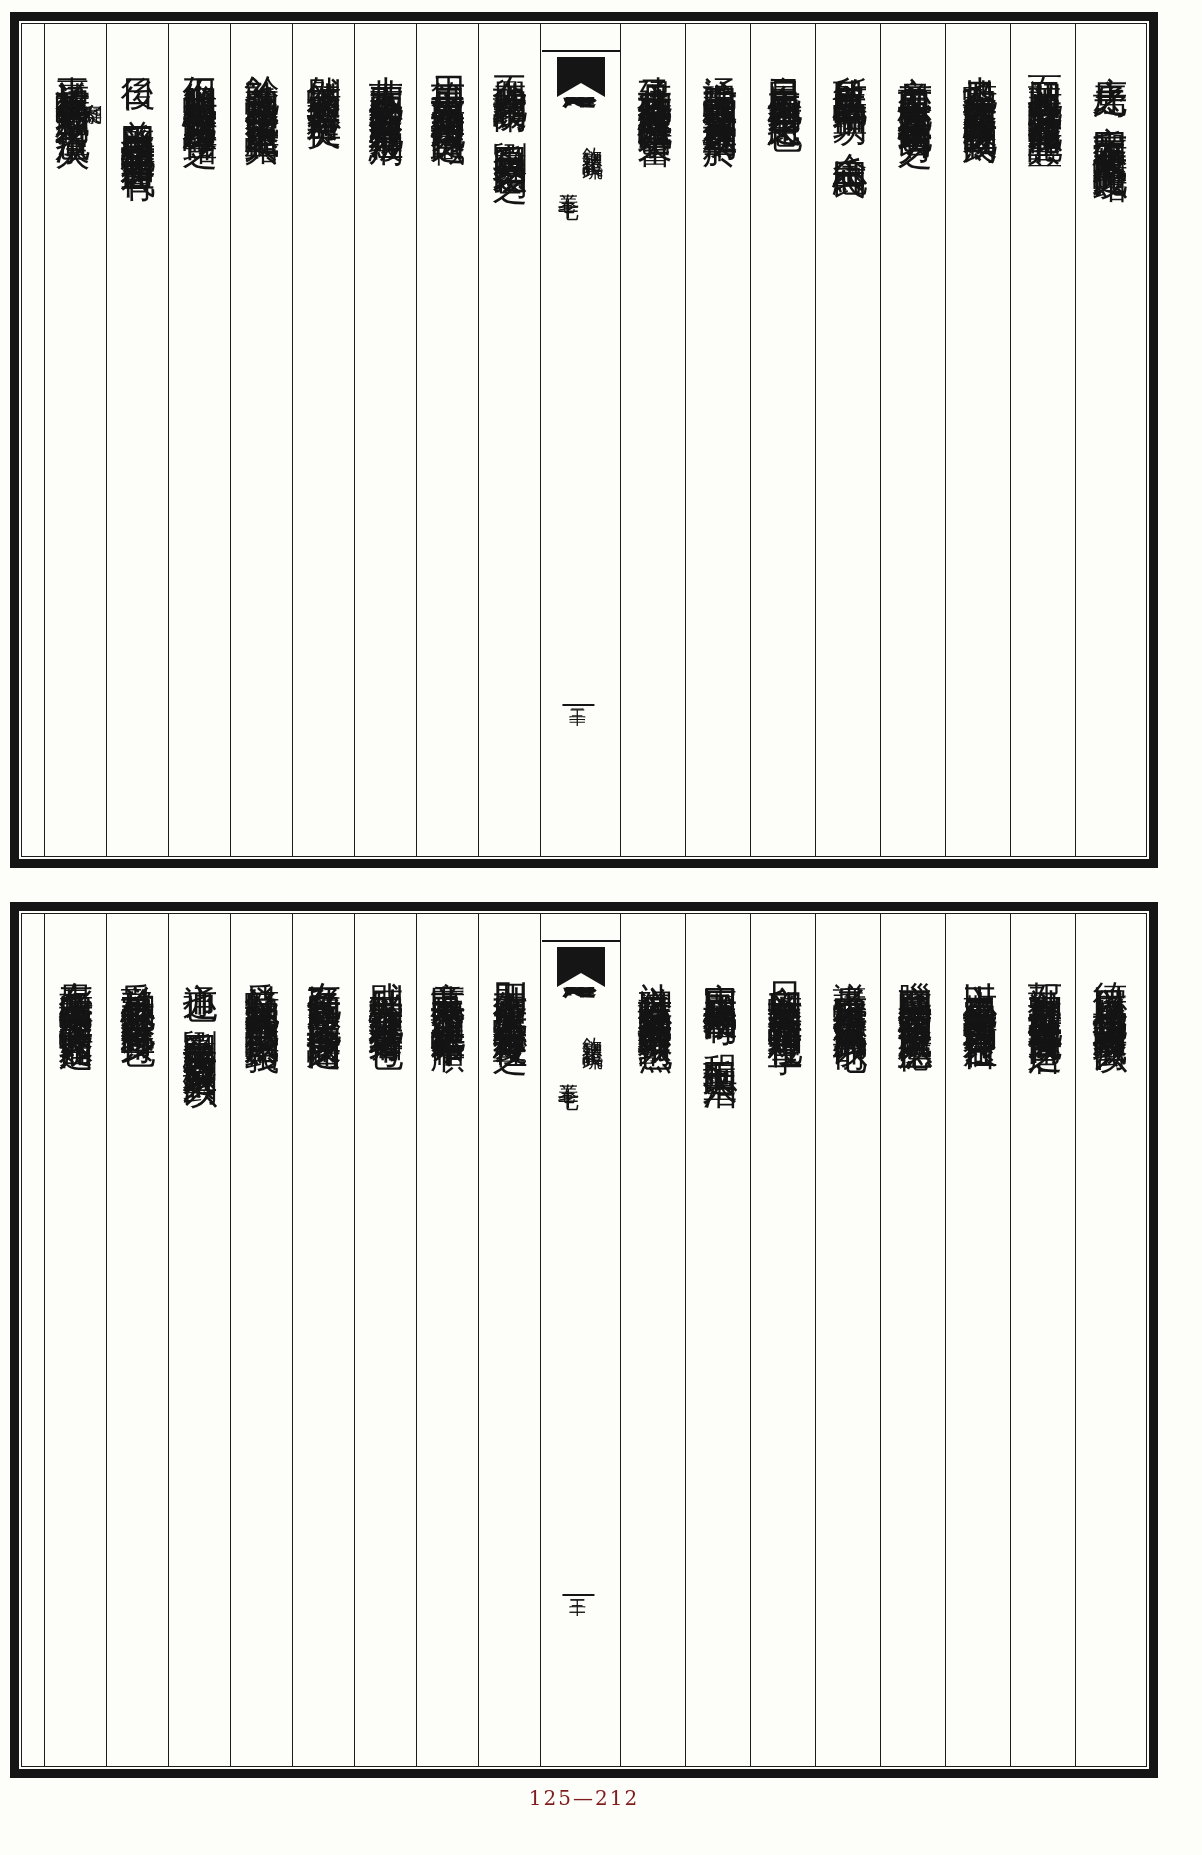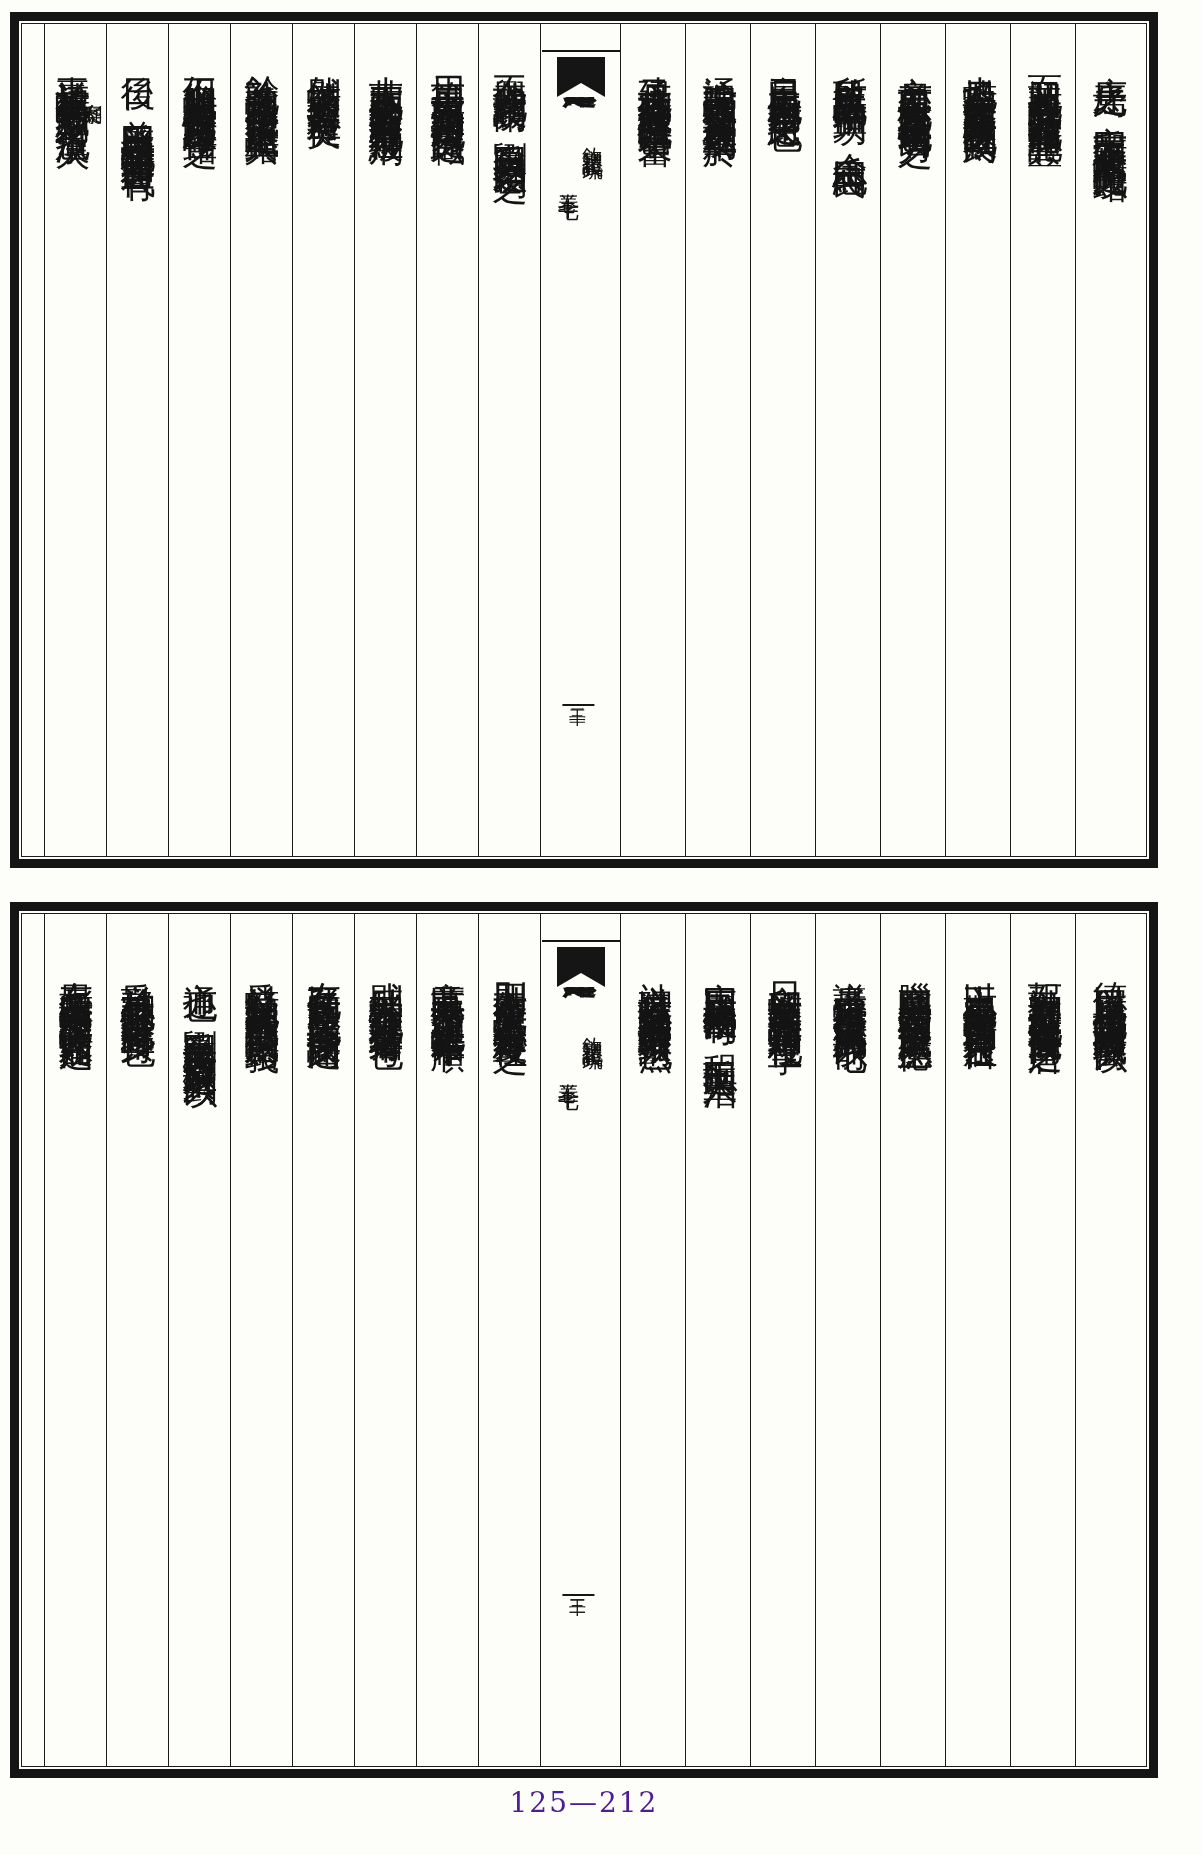--- a/index.html
+++ b/index.html
@@ -63,21 +63,21 @@
   .small-title > span { display:block; }
   .small-title .vol { padding-top:46px; }
   .leaf {
     position:absolute; top:672px; left:50%; transform:translateX(-58%);
     writing-mode:vertical-rl; text-orientation:upright;
     font-size:17px; line-height:18px; letter-spacing:0;
     border-bottom:2px solid #151515; padding:0 7px 8px 7px;
   }
   .footer {
     position:absolute; top:1786px; left:10px; width:1148px;
-    text-align:center; font-size:28px; letter-spacing:2px; color:#4c1d95;
+    text-align:center; font-size:20px; letter-spacing:2px; color:#7f1d1d;
   }
 </style>
 </head>
 <body>
 
 <div class="block block-top">
   <div class="inner">
     <div class="col colR">序之先焉　方氏愨曰年不順成八蜡不通此以蜡</div>
     <div class="col colR">而記其凶也順成之方其蜡乃通此以蜡而記其豐</div>
     <div class="col colR">也蜡乃合聚之祭故因其合聚而收之物既收則民</div>

